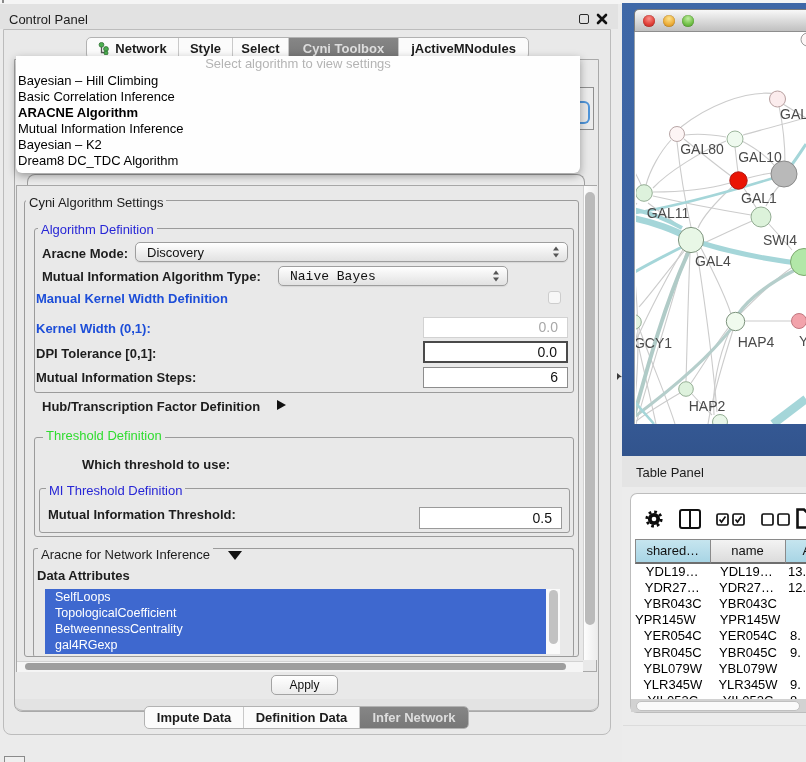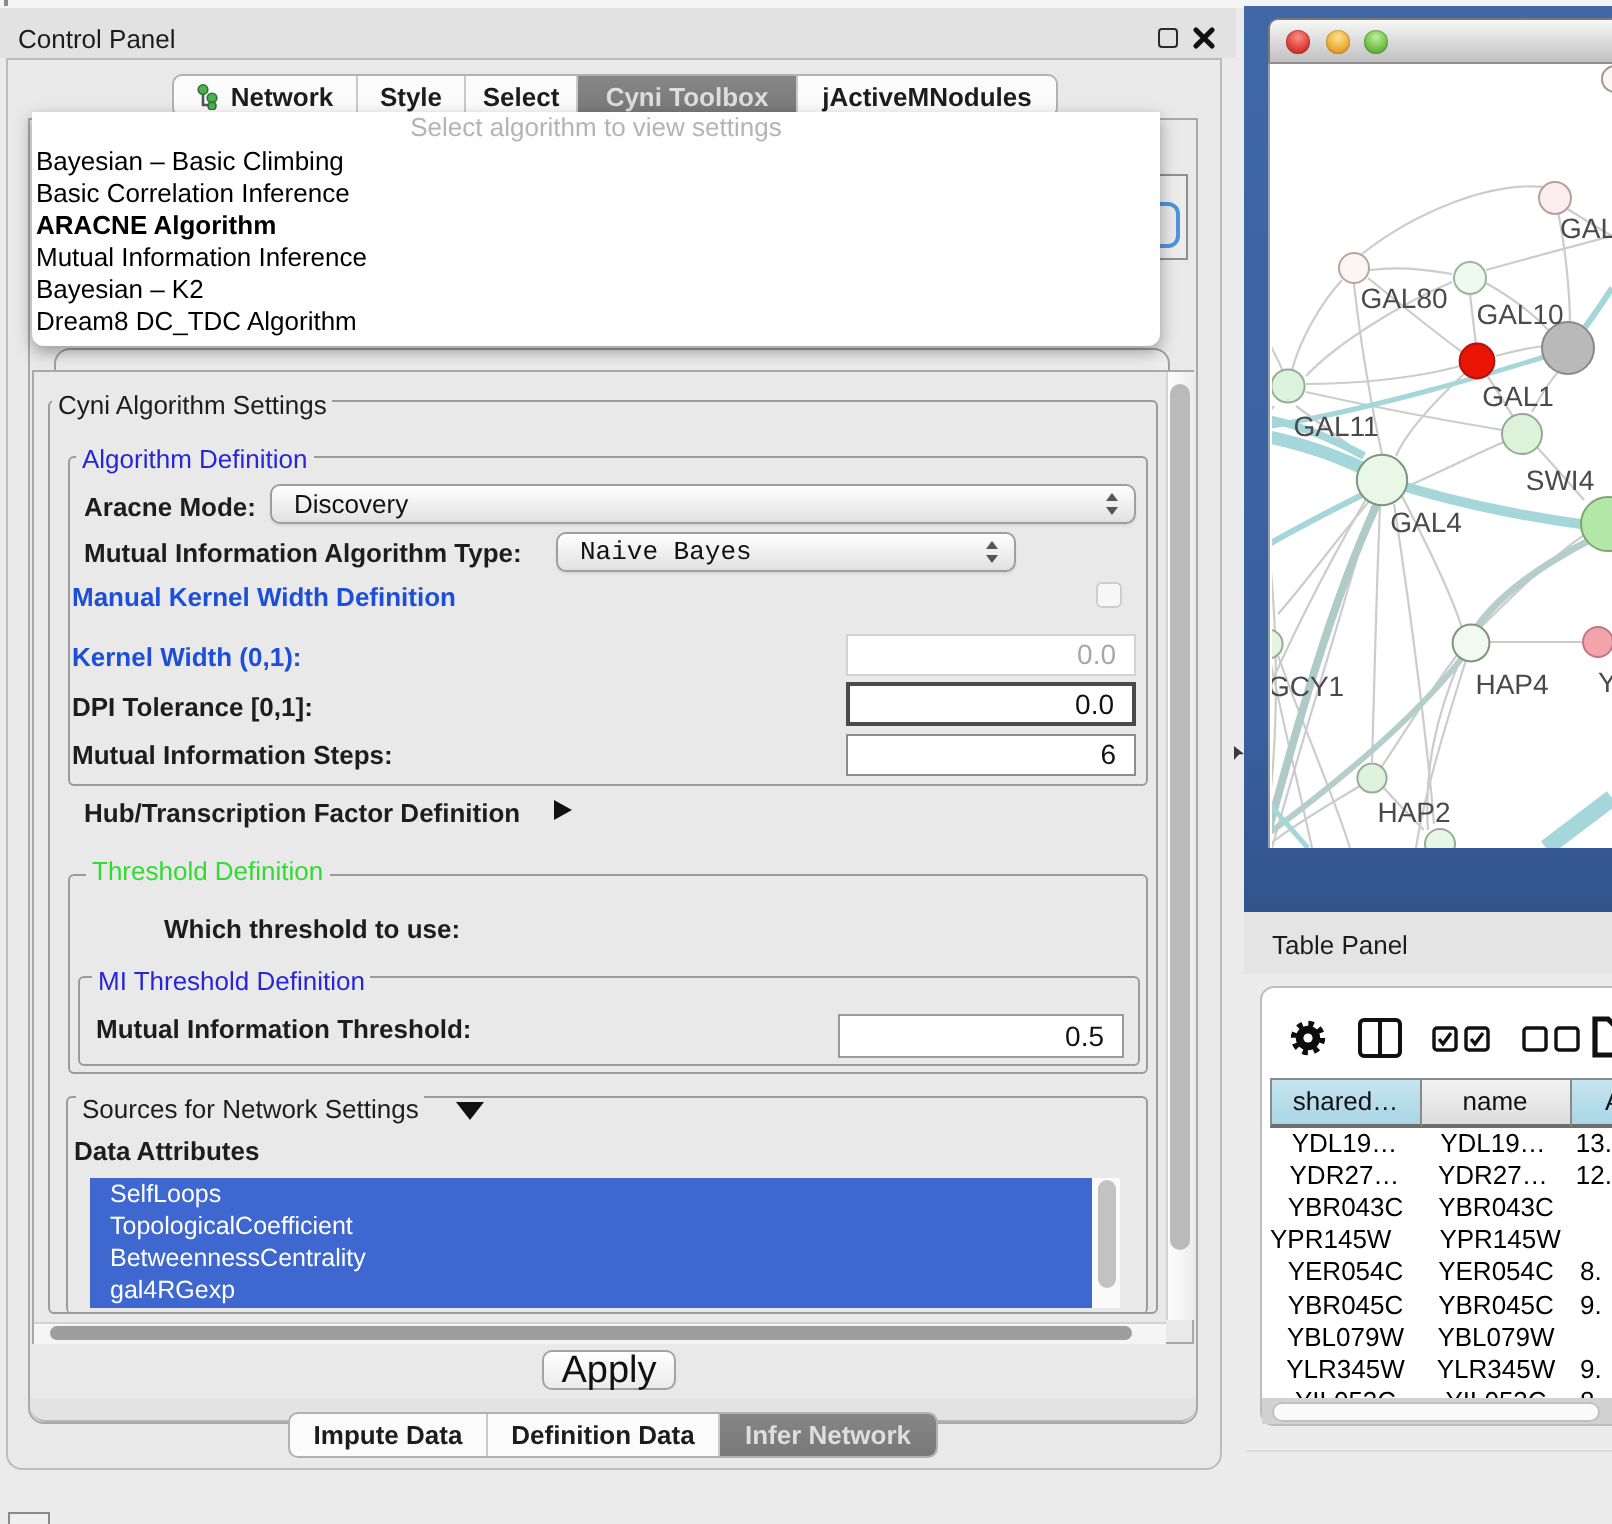--- a/index.html
+++ b/index.html
@@ -96,35 +96,35 @@
   <div class="gbox" style="left:34px;top:437px;width:540px;height:100px;"></div>
   <div class="gcap" style="left:43px;top:428px;color:#30dc30;">Threshold Definition</div>
   <div class="lbl" style="position:absolute;left:82px;top:457px;">Which threshold to use:</div>
 
   <div class="gbox" style="left:39px;top:488px;width:531px;height:45px;"></div>
   <div class="gcap" style="left:46px;top:483px;color:#2726d6;">MI Threshold Definition</div>
   <div class="lbl" style="position:absolute;left:48px;top:507px;">Mutual Information Threshold:</div>
   <div class="tfield" style="left:419px;top:507px;width:143px;height:22px;border:1px solid #9a9a9a;line-height:20px;">0.5</div>
 
   <div class="gbox" style="left:33px;top:548px;width:541px;height:109px;border-bottom:none;"></div>
-  <div class="gcap" style="left:38px;top:547px;color:#1d1d1d;">Sources for Network Settings</div>
+  <div class="gcap" style="left:38px;top:547px;color:#1d1d1d;">Aracne for Network Inference</div>
   <div class="abs" style="left:228px;top:551px;width:0;height:0;border-left:7.5px solid transparent;border-right:7.5px solid transparent;border-top:9px solid #111;"></div>
 
   <div class="lbl" style="position:absolute;left:37px;top:568px;">Data Attributes</div>
   <div class="abs" style="left:45px;top:589px;width:501px;height:64.5px;background:#3e68cf;color:#fff;font-size:12.5px;line-height:16.1px;padding-left:10px;">SelfLoops<br>TopologicalCoefficient<br>BetweennessCentrality<br>gal4RGexp</div>
   <div class="abs" style="left:546px;top:589px;width:14px;height:64.5px;background:#fafafa;"></div>
   <div class="abs" style="left:548.5px;top:589.5px;width:9px;height:54px;background:#c2c2c2;border-radius:4.5px;"></div>
 
   <div class="abs" style="left:583px;top:186px;width:14px;height:474px;background:linear-gradient(90deg,#fdfdfd,#ededed);border-left:1px solid #d2d2d2;"></div>
   <div class="abs" style="left:585px;top:192px;width:10px;height:433px;background:#bababa;border-radius:5px;"></div>
 
   <div class="abs" style="left:17px;top:661px;width:566px;height:11px;background:#f5f5f5;border-top:1px solid #d2d2d2;"></div>
   <div class="abs" style="left:25px;top:663px;width:541px;height:7px;background:#9e9e9e;border-radius:4px;"></div>
 
-  <div class="abs" style="left:271px;top:675px;width:67px;height:20px;border:1px solid #a3a3a3;border-radius:5px;background:linear-gradient(#ffffff,#ebebeb);text-align:center;font-size:19px;color:#111;line-height:19px;">Apply</div>
+  <div class="abs" style="left:271px;top:675px;width:67px;height:20px;border:1px solid #a3a3a3;border-radius:5px;background:linear-gradient(#ffffff,#ebebeb);text-align:center;font-size:12px;color:#111;line-height:19px;">Apply</div>
 
   <div class="seg" style="left:144px;top:706px;height:23px;">
     <div class="tb" style="width:99px;">Impute Data</div>
     <div class="tb" style="width:116px;">Definition Data</div>
     <div class="tb sel" style="width:108px;text-align:right;">Infer Network</div>
   </div>
 
   <div class="abs" style="left:4px;top:756px;width:21px;height:10px;border:1.5px solid #8a8a8a;background:#efefef;"></div>
 
   <div class="abs" style="left:634px;top:9px;width:172px;height:23px;background:linear-gradient(#f8f8f8,#d6d6d6 60%,#c0c0c0);border:1px solid #7a7a7a;border-bottom:1px solid #8e8e8e;border-radius:5px 0 0 0;border-right:none;"></div>
@@ -298,20 +298,20 @@
   <div class="abs" style="left:631px;top:699px;width:175px;height:13px;background:#d2d2d2;"></div>
   <div class="abs" style="left:623px;top:725px;width:183px;height:1px;background:#dcdcdc;"></div>
   <div class="abs" style="left:636px;top:700.5px;width:164px;height:10px;background:#fafafa;border:1px solid #c0c0c0;border-radius:5px;"></div>
 
   <svg class="abs" style="left:616px;top:372px;" width="7" height="8" viewBox="0 0 7 8">
       <path d="M1 8 L1 1 L6 5 L3.5 5.2 Z" fill="#3a3a3a"></path>
     </svg>
 
   <div class="abs" style="left:16px;top:56px;width:564px;height:117px;background:#fefefe;border-radius:0 0 6px 6px;box-shadow:0 3px 8px rgba(0,0,0,0.35);font-size:13px;color:#000;">
     <div style="height:17px;text-align:center;color:#b4b4b4;line-height:16px;">Select algorithm to view settings</div>
-    <div style="height:16px;padding-left:2px;line-height:15px;">Bayesian – Basic Climbing</div>
+    <div style="height:16px;padding-left:2px;line-height:15px;">Bayesian – Hill Climbing</div>
     <div style="height:16px;padding-left:2px;line-height:15px;">Basic Correlation Inference</div>
     <div style="height:16px;padding-left:2px;line-height:15px;font-weight:bold;">ARACNE Algorithm</div>
     <div style="height:16px;padding-left:2px;line-height:15px;">Mutual Information Inference</div>
     <div style="height:16px;padding-left:2px;line-height:15px;">Bayesian – K2</div>
     <div style="height:16px;padding-left:2px;line-height:15px;">Dream8 DC_TDC Algorithm</div>
   </div>
 </div>
 
 </body></html>

